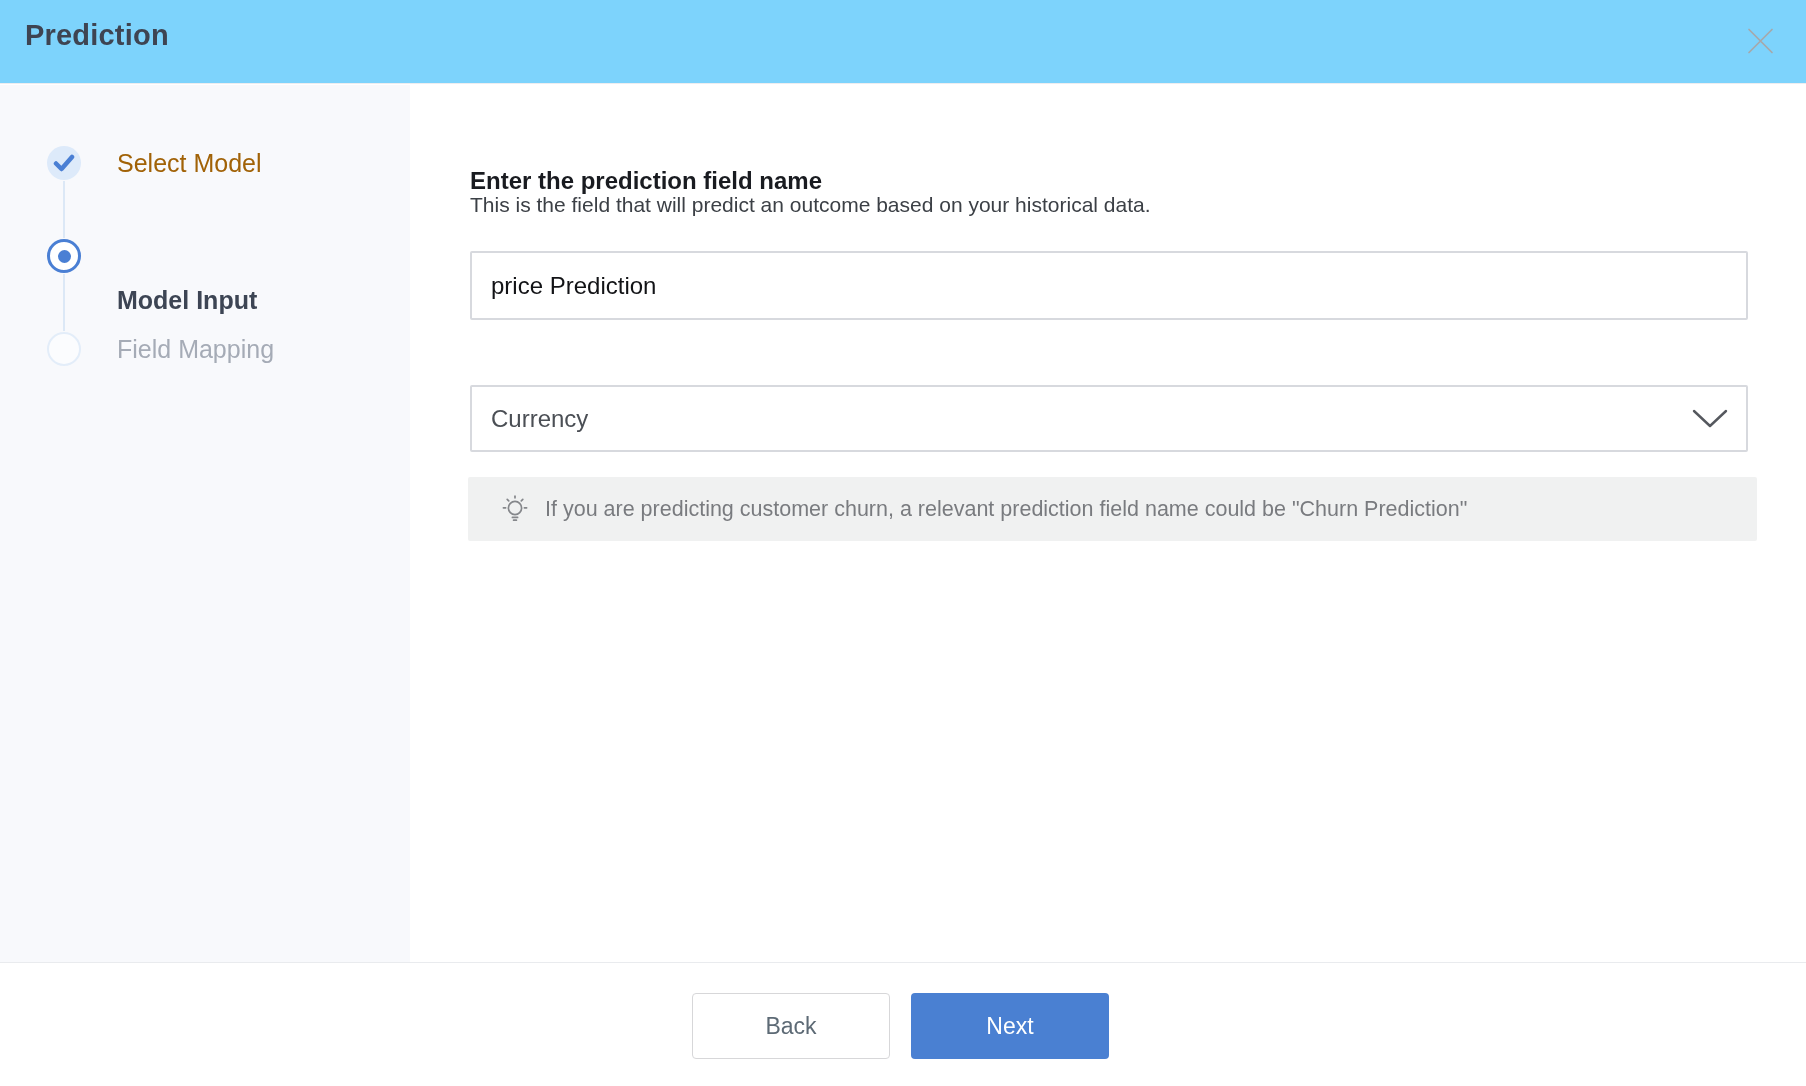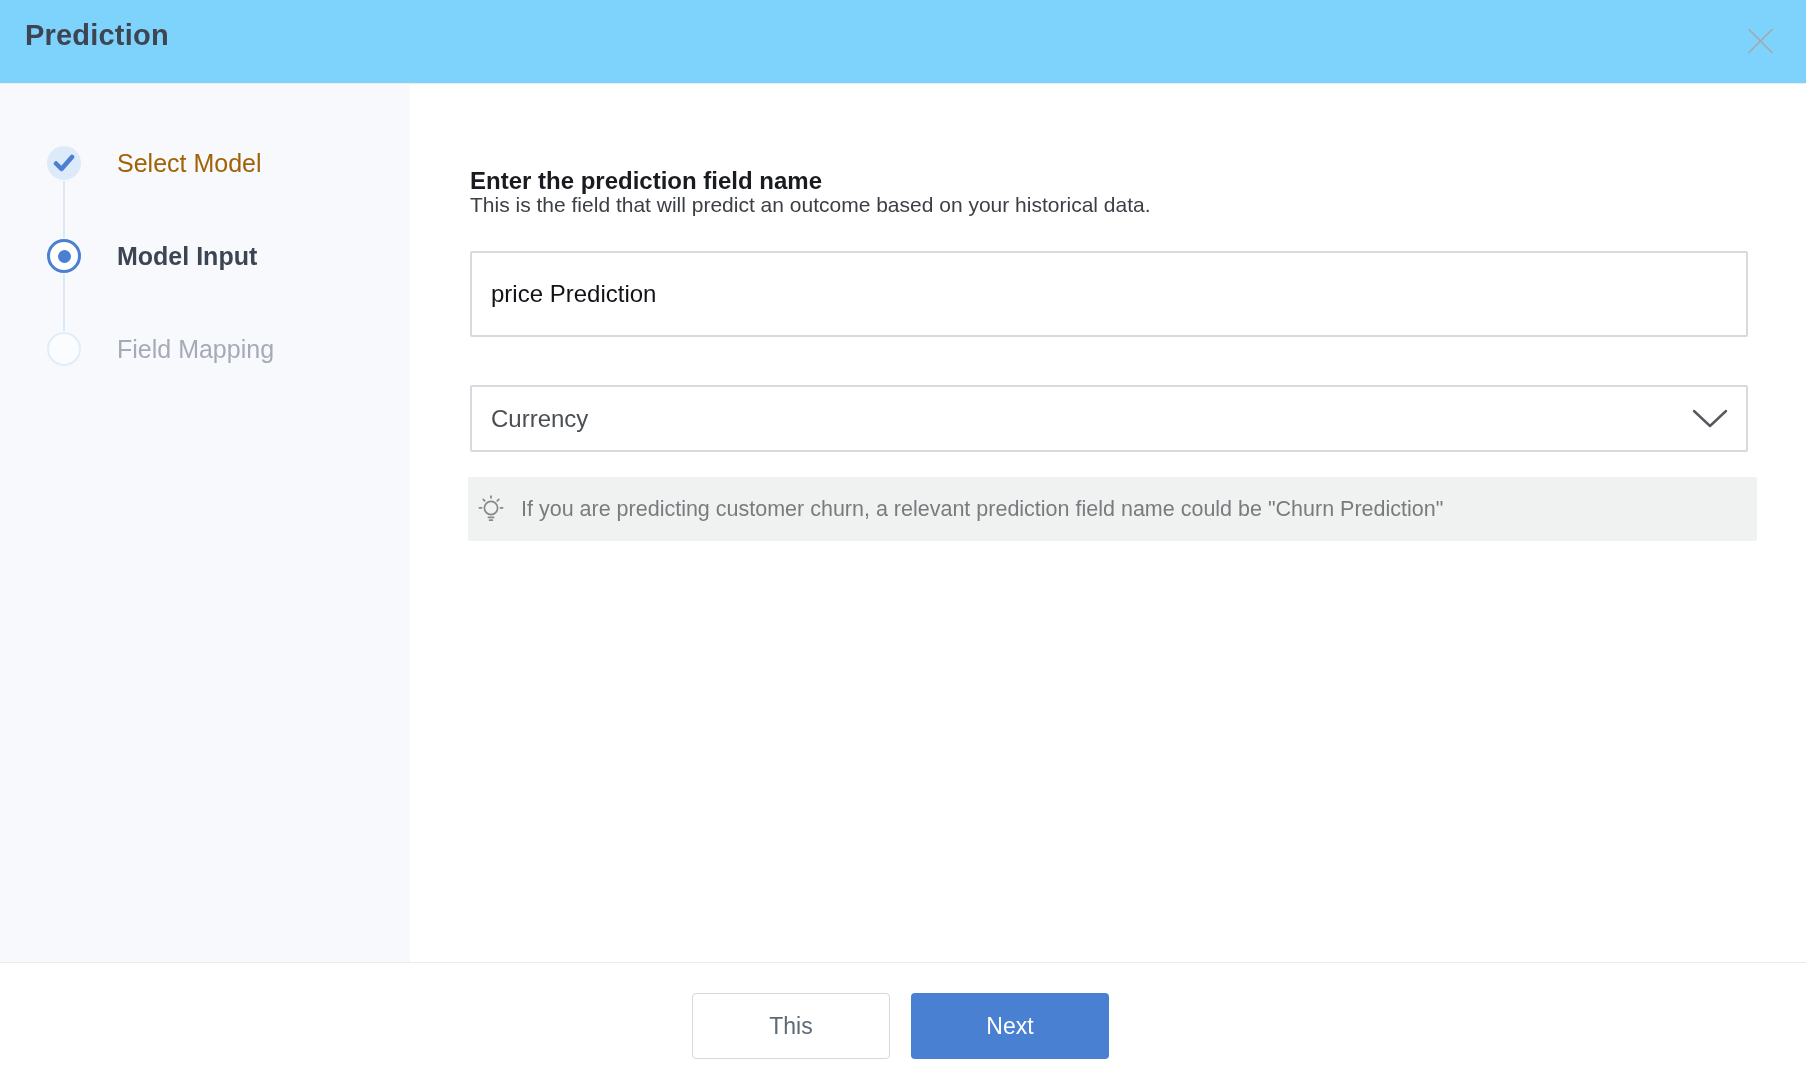--- a/index.html
+++ b/index.html
@@ -46,51 +46,51 @@
     border-radius: 50%; display: flex; align-items: center; justify-content: center;
   }
   .bullet.done { background: #ddeafa; }
   .bullet.active { background: #ffffff; border: 3.5px solid #4a7fd4; }
   .dot { width: 13px; height: 13px; border-radius: 50%; background: #4a7fd4; }
   .bullet.pending { background: #fbfcfe; border: 2px solid #e3edf9; }
   .step-label {
     position: absolute; left: 117px; top: 50%; transform: translateY(-50%);
     font-size: 25px; color: #a16207; white-space: nowrap;
   }
-  .step-2 .step-label { font-weight: 700; color: #3d4554; }
+  .step-2 .step-label { font-weight: 700; color: #3d4554; margin-top: 44px; }
   .step-3 .step-label { color: #a5abb6; }
 
   
   .main { position: absolute; left: 410px; top: 85px; width: 1396px; height: 877px; background: #fff; }
   .form-heading {
     position: absolute; left: 60px; top: 82px;
     font-size: 24px; font-weight: 700; color: #191b20;
   }
   .form-desc {
     position: absolute; left: 60px; top: 108px;
     font-size: 21px; font-weight: 400; color: #3c4046;
   }
   .text-input {
-    position: absolute; left: 60px; top: 166px; width: 1278px; height: 86px;
+    position: absolute; left: 60px; top: 166px; width: 1278px; height: 69px;
     border: 2px solid #d7d9de; border-radius: 2px; background: #fff;
     padding: 0 19px; font-family: "Liberation Sans", sans-serif;
     font-size: 24px; color: #121316; outline: none;
   }
   .select-box {
     position: absolute; left: 60px; top: 277px; width: 1278px; height: 67px;
     border: 2px solid #d7d9de; border-radius: 2px; background: #fff;
     display: flex; align-items: center; padding: 0 19px; cursor: pointer; margin-top: 23px;
   }
   .select-value { font-size: 24px; color: #4b4f55; }
   .select-chevron { position: absolute; right: 18px; top: 50%; transform: translateY(-50%); display: flex; }
 
   .tip-box {
     position: absolute; left: 58px; top: 392px; width: 1289px; height: 64px;
     background: #f0f1f1; border-radius: 2px;
-    display: flex; align-items: center; padding: 0 8px;
+    display: flex; align-items: center; padding: 0 32px;
   }
   .tip-icon { flex: 0 0 auto; margin-right: 15px; display: flex; }
   .tip-text { font-size: 21.5px; color: #797b7f; white-space: nowrap; }
 
   
   .footer {
     position: absolute; left: 0; top: 962px; width: 1806px; height: 124px;
     background: #ffffff; border-top: 1px solid #e9ebee;
   }
   .btn {
@@ -174,17 +174,17 @@
           <path d="M22.8 5.4 l-1.5 1.5"></path>
           <path d="M3.4 13.8 h2.2"></path>
           <path d="M24.4 13.8 h2.2"></path>
         </svg>
       </span>
       <span class="tip-text">If you are predicting customer churn, a relevant prediction field name could be "Churn Prediction"</span>
     </div>
   </div>
 
   <div class="footer">
-    <button class="btn btn-back">This</button>
+    <button class="btn btn-back">Back</button>
     <button class="btn btn-next">Next</button>
   </div>
 
 </div>
 
 </body></html>

